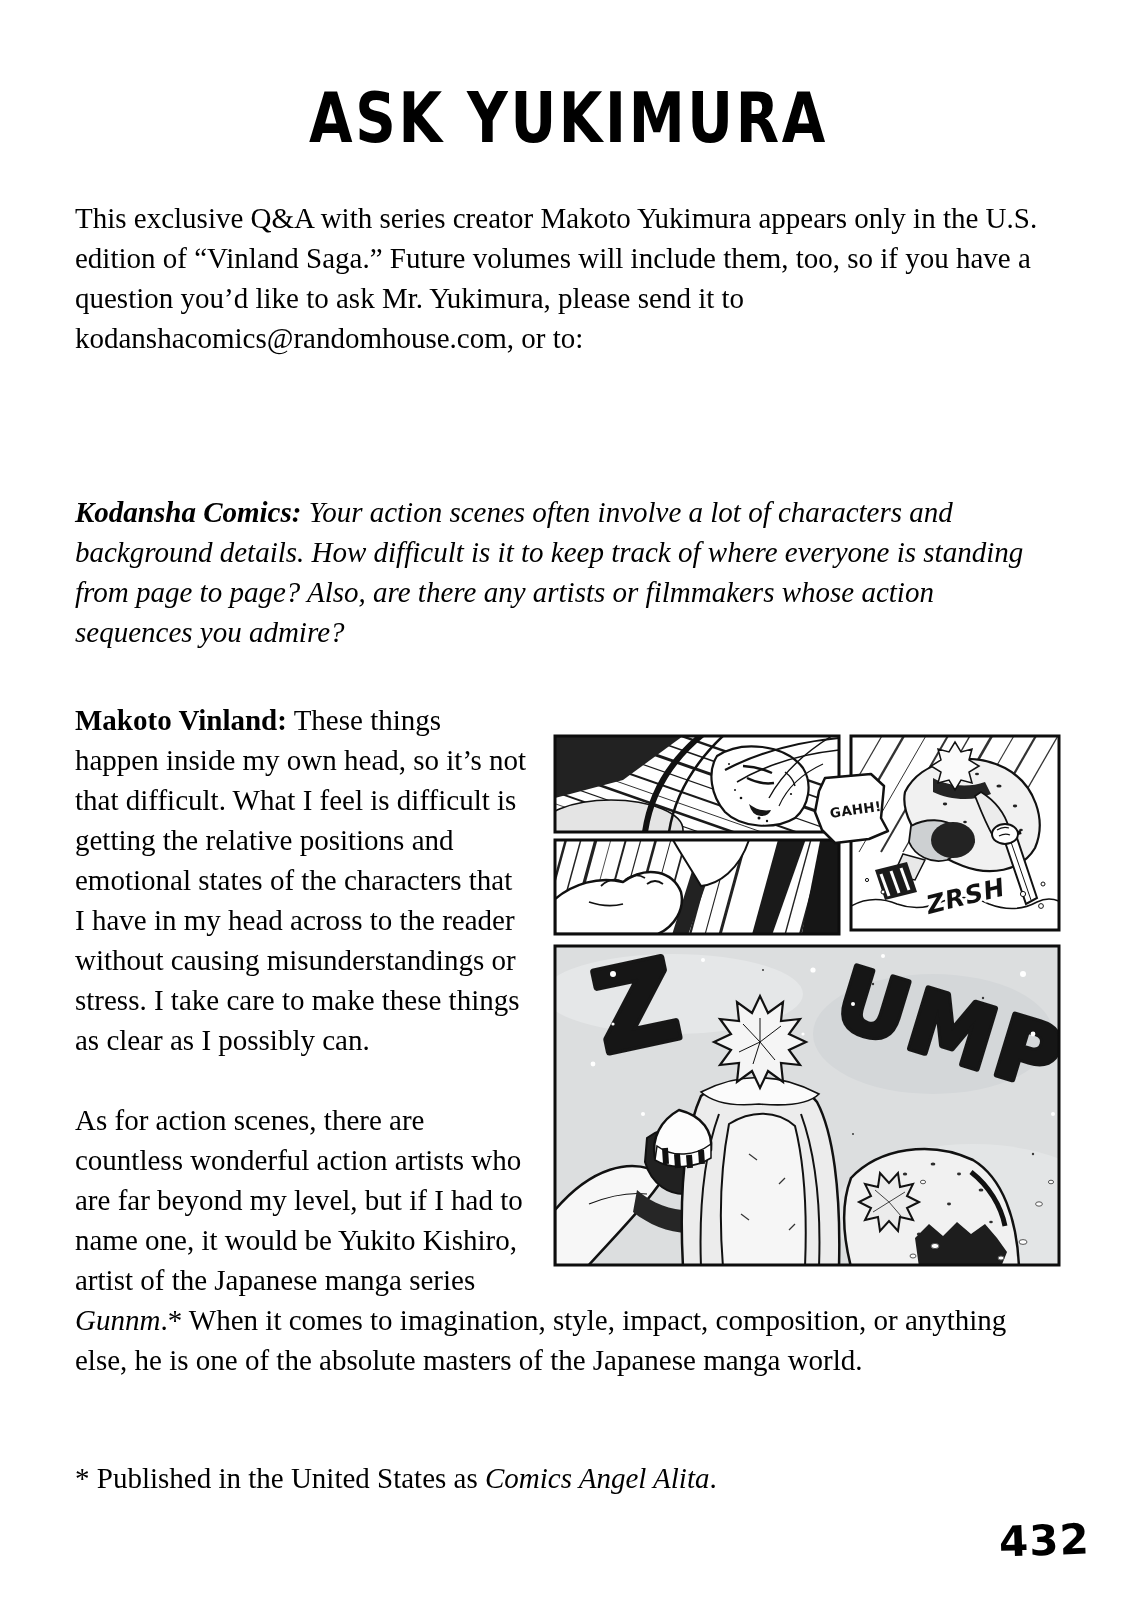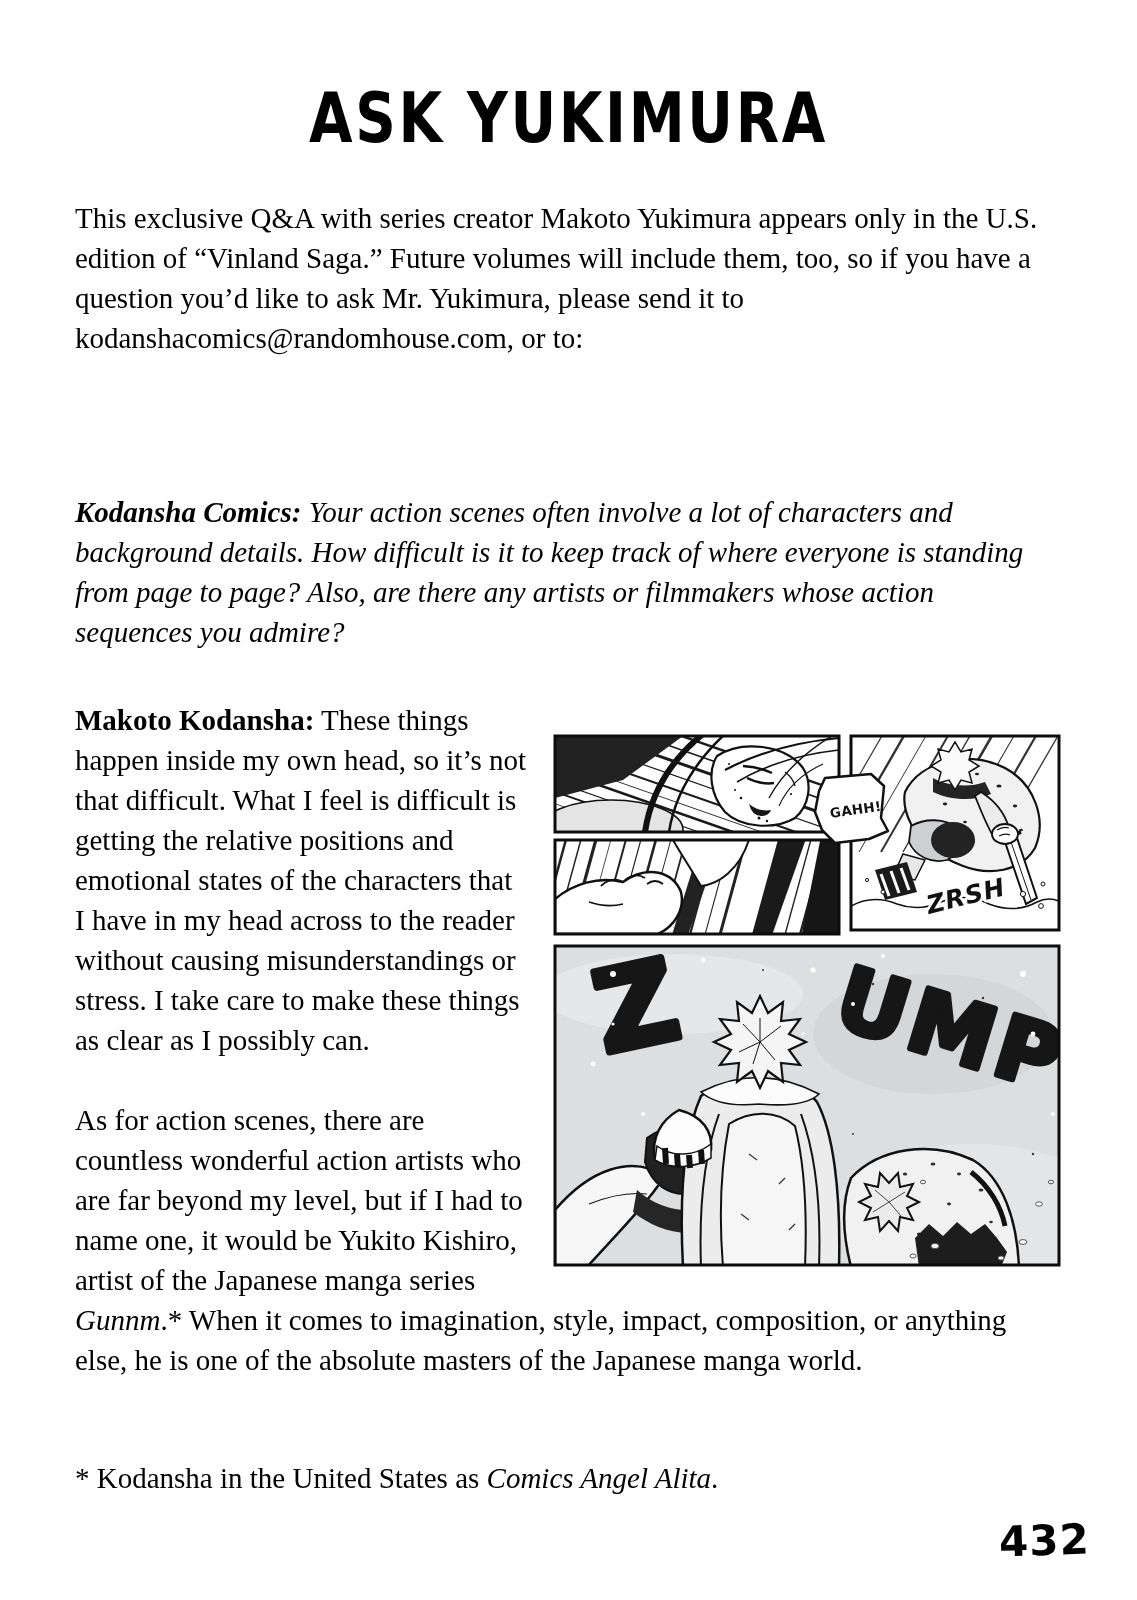--- a/index.html
+++ b/index.html
@@ -313,20 +313,20 @@
         <rect x="2" y="212" width="504" height="319"></rect>
       </g>
 
       <g>
         <path d="M272,44 L318,40 L331,52 L328,84 L335,97 L316,105 L282,109 L269,96 L262,78 L266,57 Z" fill="#ffffff" stroke="#111" stroke-width="2.5" stroke-linejoin="round"></path>
         <text x="277" y="81" transform="rotate(-8 298 78)" font-family="DejaVu Sans, sans-serif" font-weight="bold" font-size="13.5" letter-spacing="0.3" fill="#111">GAHH!</text>
       </g>
     </svg>
   </figure>
 
-  <p class="p1"><span class="bold">Makoto Kodansha:</span><span> These things happen inside my own head, so it’s not that difficult. What I feel is difficult is getting the relative positions and emotional states of the characters that I have in my head across to the reader without causing misunderstandings or stress. I take care to make these things as clear as I possibly can.</span></p>
+  <p class="p1"><span class="bold">Makoto Vinland:</span><span> These things happen inside my own head, so it’s not that difficult. What I feel is difficult is getting the relative positions and emotional states of the characters that I have in my head across to the reader without causing misunderstandings or stress. I take care to make these things as clear as I possibly can.</span></p>
 
   <p class="p2"><span>As for action scenes, there are countless wonderful action artists who are far beyond my level, but if I had to name one, it would be Yukito Kishiro, artist of the Japanese manga series </span><span class="it">Gunnm</span><span>.* When it comes to imagination, style, impact, composition, or anything else, he is one of the absolute masters of the Japanese manga world.</span></p>
 </div>
 
-<p class="footnote"><span>* Kodansha in the United States as </span><span class="it">Comics Angel Alita</span><span>.</span></p>
+<p class="footnote"><span>* Published in the United States as </span><span class="it">Comics Angel Alita</span><span>.</span></p>
 
 <div class="pagenum">432</div>
 
 </body></html>

